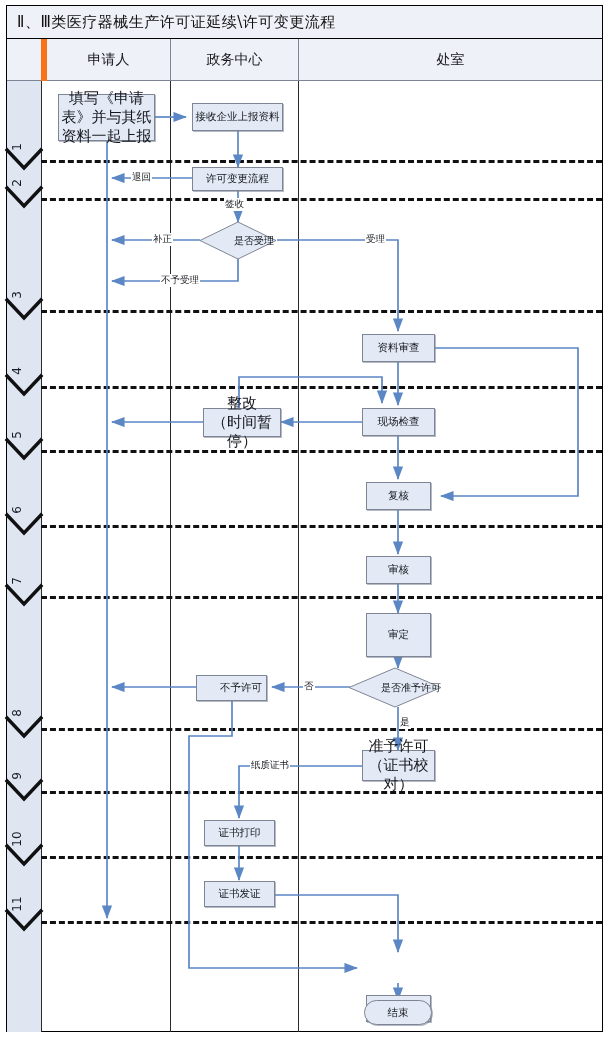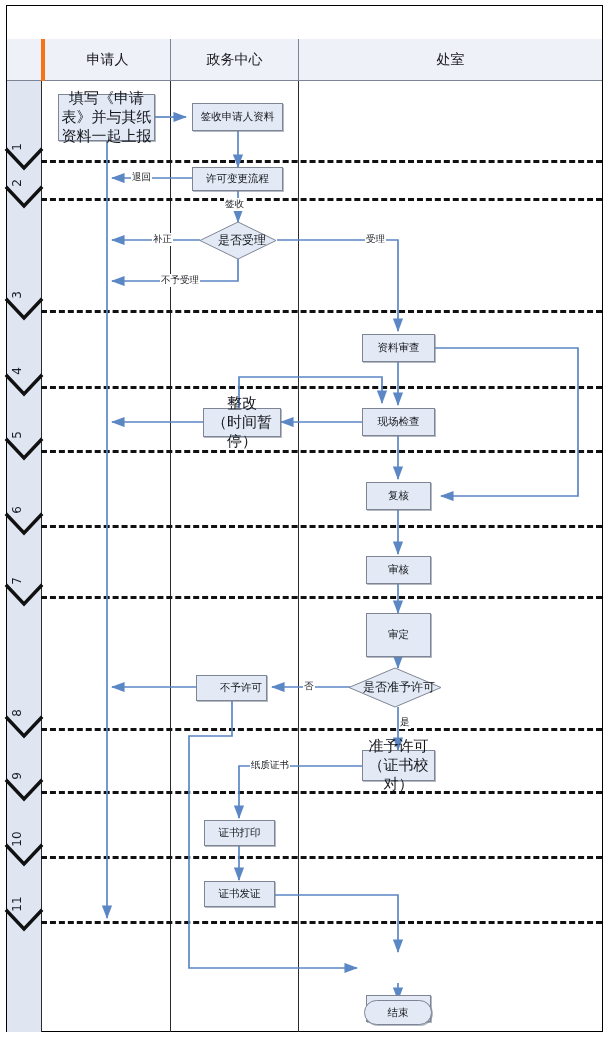--- a/index.html
+++ b/index.html
@@ -14,21 +14,21 @@
     background:#eef1f7;border-bottom:1px solid #000;box-sizing:border-box;
     display:flex;align-items:center;}
   .title-text{font-size:15px;color:#111;padding-left:10px;letter-spacing:.5px;white-space:nowrap;}
 
   
   .header-row{position:absolute;left:7px;top:39px;width:595px;height:42px;
     background:#eef1f7;border-bottom:1px solid #7c8596;box-sizing:border-box;}
   .hcell{position:absolute;top:0;height:42px;display:flex;align-items:center;justify-content:center;
     font-size:14px;color:#16181c;box-sizing:border-box;}
   .hcell.c0{left:0;width:34px;}
-  .hcell.c1{left:34px;width:129px;border-left:4px solid #f97316;}
+  .hcell.c1{left:34px;width:129px;border-left:6px solid #f97316;}
   .hcell.c2{left:163px;width:128px;border-left:1px solid #7c8596;}
   .hcell.c3{left:291px;width:304px;border-left:1px solid #7c8596;}
 
   
   .vrule{position:absolute;width:0;border-left:1px solid #3f3f3f;}
   .vrule.dark{border-left:1.6px solid #2b2b2b;}
 
   
   .strip{position:absolute;left:7px;top:81px;width:34px;height:951px;background:#dfe6f2;}
   .step-num{position:absolute;left:0;width:34px;text-align:center;font-size:12px;color:#1a1d26;
@@ -39,36 +39,39 @@
 
   
   .node{position:absolute;box-sizing:border-box;background:#e4eaf5;border:1px solid #7e8594;
     display:flex;align-items:center;justify-content:center;text-align:center;
     font-size:10.5px;color:#14161c;line-height:1.25;padding:1px 2px;
     box-shadow:1px 1px 0 rgba(120,128,145,.55);}
   .node.small{font-size:15px;}
   .node.terminator{border-radius:14px;}
   .diamond{position:absolute;}
   .diamond svg{display:block;}
-  .diamond .dlabel{position:absolute;left:4px;top:0;width:100%;height:100%;
-    display:flex;align-items:center;justify-content:center;font-size:12px;color:#14161c;}
+  .diamond .dlabel{position:absolute;left:16px;top:0;width:100%;height:100%;
+    display:flex;align-items:center;justify-content:center;font-size:10px;color:#14161c;}
 
   
   .clabel{position:absolute;font-size:9.5px;color:#14161c;background:#fff;padding:0 1px;white-space:nowrap;}
 
   
   .wires{position:absolute;left:0;top:0;width:609px;height:1037px;pointer-events:none;}
 </style>
 </head>
 <body>
 
 <div id="page">
 
   <div class="frame"></div>
 
+  <div class="title-bar">
+    <div class="title-text">Ⅱ、Ⅲ类医疗器械生产许可证延续\许可变更流程</div>
+  </div>
 
   <div class="header-row">
     <div class="hcell c0"></div>
     <div class="hcell c1">申请人</div>
     <div class="hcell c2">政务中心</div>
     <div class="hcell c3">处室</div>
   </div>
 
   <div class="strip"></div>
 
@@ -171,21 +174,21 @@
       <path d="M232,700 L232,736 L189,736 L189,968 L357,968" marker-end="url(#ah)"></path>
 
       <path d="M107,141 L107,918" marker-end="url(#ah)"></path>
 
       <path d="M398,983 L398,1000" marker-end="url(#ah)"></path>
     </g>
   </svg>
 
   <div class="node small" style="left:58px;top:94px;width:97px;height:47px;">填写《申请表》并与其纸资料一起上报</div>
 
-  <div class="node" style="left:192px;top:103px;width:91px;height:28px;">签收申请人资料</div>
+  <div class="node" style="left:192px;top:103px;width:91px;height:28px;">接收企业上报资料</div>
 
   <div class="node" style="left:192px;top:167px;width:91px;height:24px;">许可变更流程</div>
 
   <div class="diamond" style="left:199px;top:221px;width:78px;height:39px;">
     <svg width="78" height="39" viewBox="0 0 78 39">
       <polygon points="39,1 77,19.5 39,38 1,19.5" fill="#e4eaf5" stroke="#7e8594" stroke-width="1"></polygon>
     </svg>
     <div class="dlabel">是否受理</div>
   </div>
 

